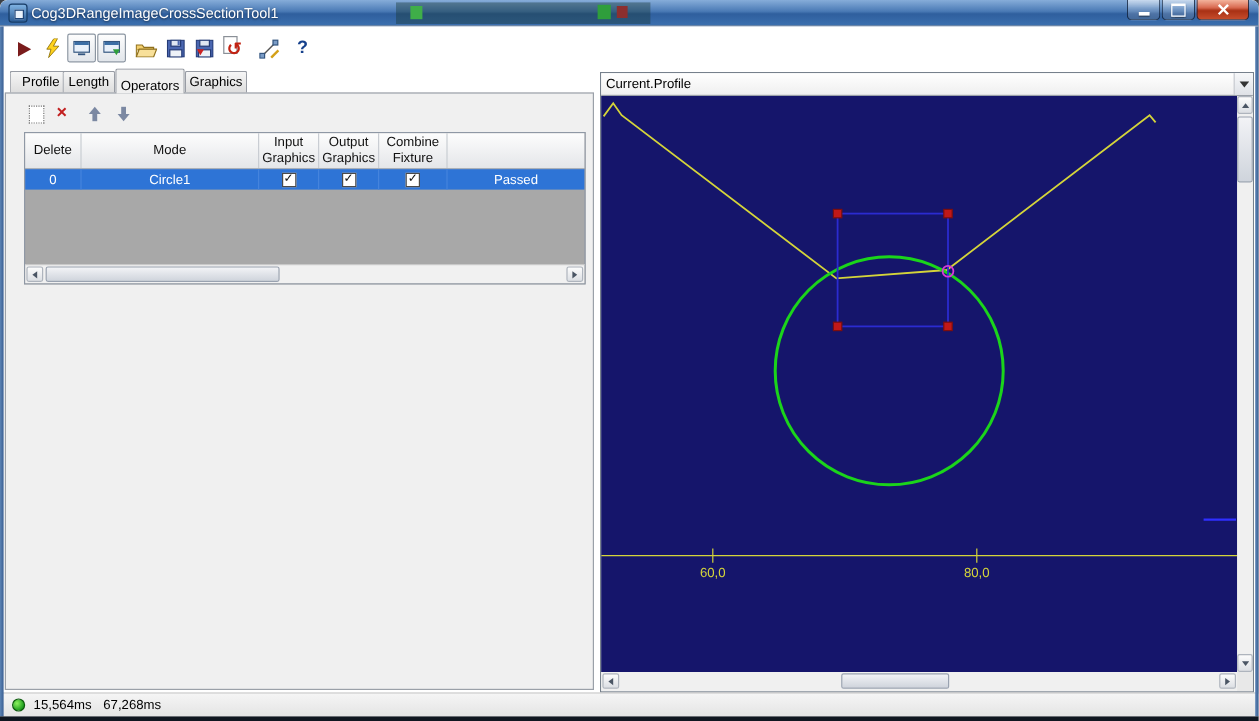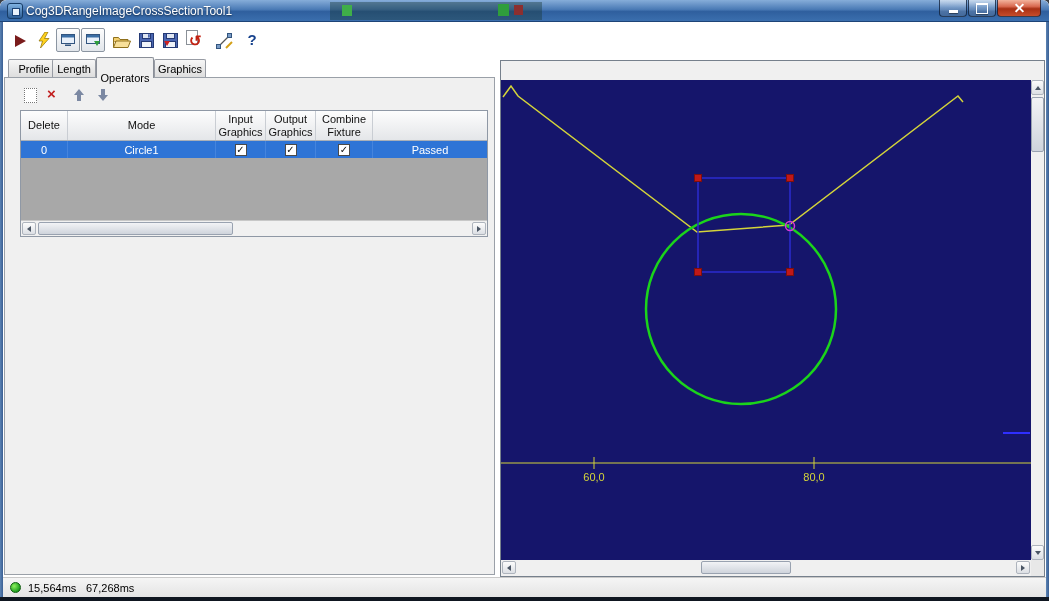--- a/index.html
+++ b/index.html
@@ -35,21 +35,21 @@
   .ti{position:absolute;width:24px;height:24px;display:flex;align-items:center;justify-content:center}
   .ti-framed{border:1px solid #8b95a1;background:linear-gradient(#fdfdfd,#e2e6eb);border-radius:2px}
   .run-tri{width:0;height:0;border-top:6px solid transparent;border-bottom:6px solid transparent;border-left:11px solid #7a1c1c}
   .help-glyph{font-size:15px;font-weight:bold;color:#16418c}
   .page-ico{position:absolute;left:3px;top:2px;width:12px;height:15px;background:#fff;border:1px solid #8a9097}
   .undo-glyph{position:absolute;left:6px;top:4px;font-size:15px;font-weight:bold;color:#c22212}
 
   
   .tab{position:absolute;font-size:11px;text-align:center;border:1px solid #989ca4;border-bottom:none;
     background:linear-gradient(#f6f6f6,#dcdcdc);border-radius:2px 2px 0 0;padding-top:3px;z-index:1}
-  .tab.active{background:#f0f0f0;border-color:#8a8f98;z-index:3;padding-top:14px}
+  .tab.active{background:#f0f0f0;border-color:#8a8f98;z-index:3;padding-top:8px}
   .tabpage{position:absolute;left:4px;top:77px;width:491px;height:498px;border:1px solid #9aa0a8;background:#f0f0f0;z-index:2}
 
   
   .mt-x{position:absolute;font-size:15px;font-weight:bold;color:#c22020;line-height:14px}
   .mt-arrow{position:absolute;width:14px;height:16px;display:flex;flex-direction:column;align-items:center;justify-content:center}
   .mt-up::before{content:"";border-left:5px solid transparent;border-right:5px solid transparent;border-bottom:6px solid #7b88a2}
   .mt-up::after{content:"";width:4px;height:6px;background:#7b88a2}
   .mt-dn::before{content:"";width:4px;height:6px;background:#7b88a2}
   .mt-dn::after{content:"";border-left:5px solid transparent;border-right:5px solid transparent;border-top:6px solid #7b88a2}
 
@@ -380,20 +380,24 @@
         <span class="sb dn"></span>
       </span>
   </div>
   <div class="btn" style="left:434px;top:436px;width:28px;height:18px">deg</div>
   <div class="lbl" style="left:252px;top:460px">Skew:</div>
   <div class="tbox" style="left:328px;top:456px;width:98px;height:18px">0</div>
   <div class="btn" style="left:434px;top:456px;width:28px;height:18px">deg</div>
   <div class="btn disabled" style="left:328px;top:478px;width:100px;height:20px">Fit In Image</div>
 
   <div class="display">
+    <div class="disp-header">
+      <span>Current.Profile</span>
+      <span class="disp-dd"></span>
+    </div>
     <div class="canvas">
       <svg width="530" height="480" viewBox="0 0 530 480">
         <polyline points="2,17 10,6 17,16 196,152 288,145 457,16 462,22" fill="none" stroke="#d4d43a" stroke-width="1.5"></polyline>
         <circle cx="240" cy="229" r="95" fill="none" stroke="#1bd41b" stroke-width="2.5"></circle>
         <rect x="197" y="98" width="92" height="94" fill="none" stroke="#2b2bd0" stroke-width="1.5"></rect>
         <rect class="mk" x="193.5" y="94.5" width="7" height="7"></rect>
         <rect class="mk" x="285.5" y="94.5" width="7" height="7"></rect>
         <rect class="mk" x="193.5" y="188.5" width="7" height="7"></rect>
         <rect class="mk" x="285.5" y="188.5" width="7" height="7"></rect>
         <circle cx="289" cy="146" r="4.5" fill="none" stroke="#d83ad8" stroke-width="1.5"></circle>

